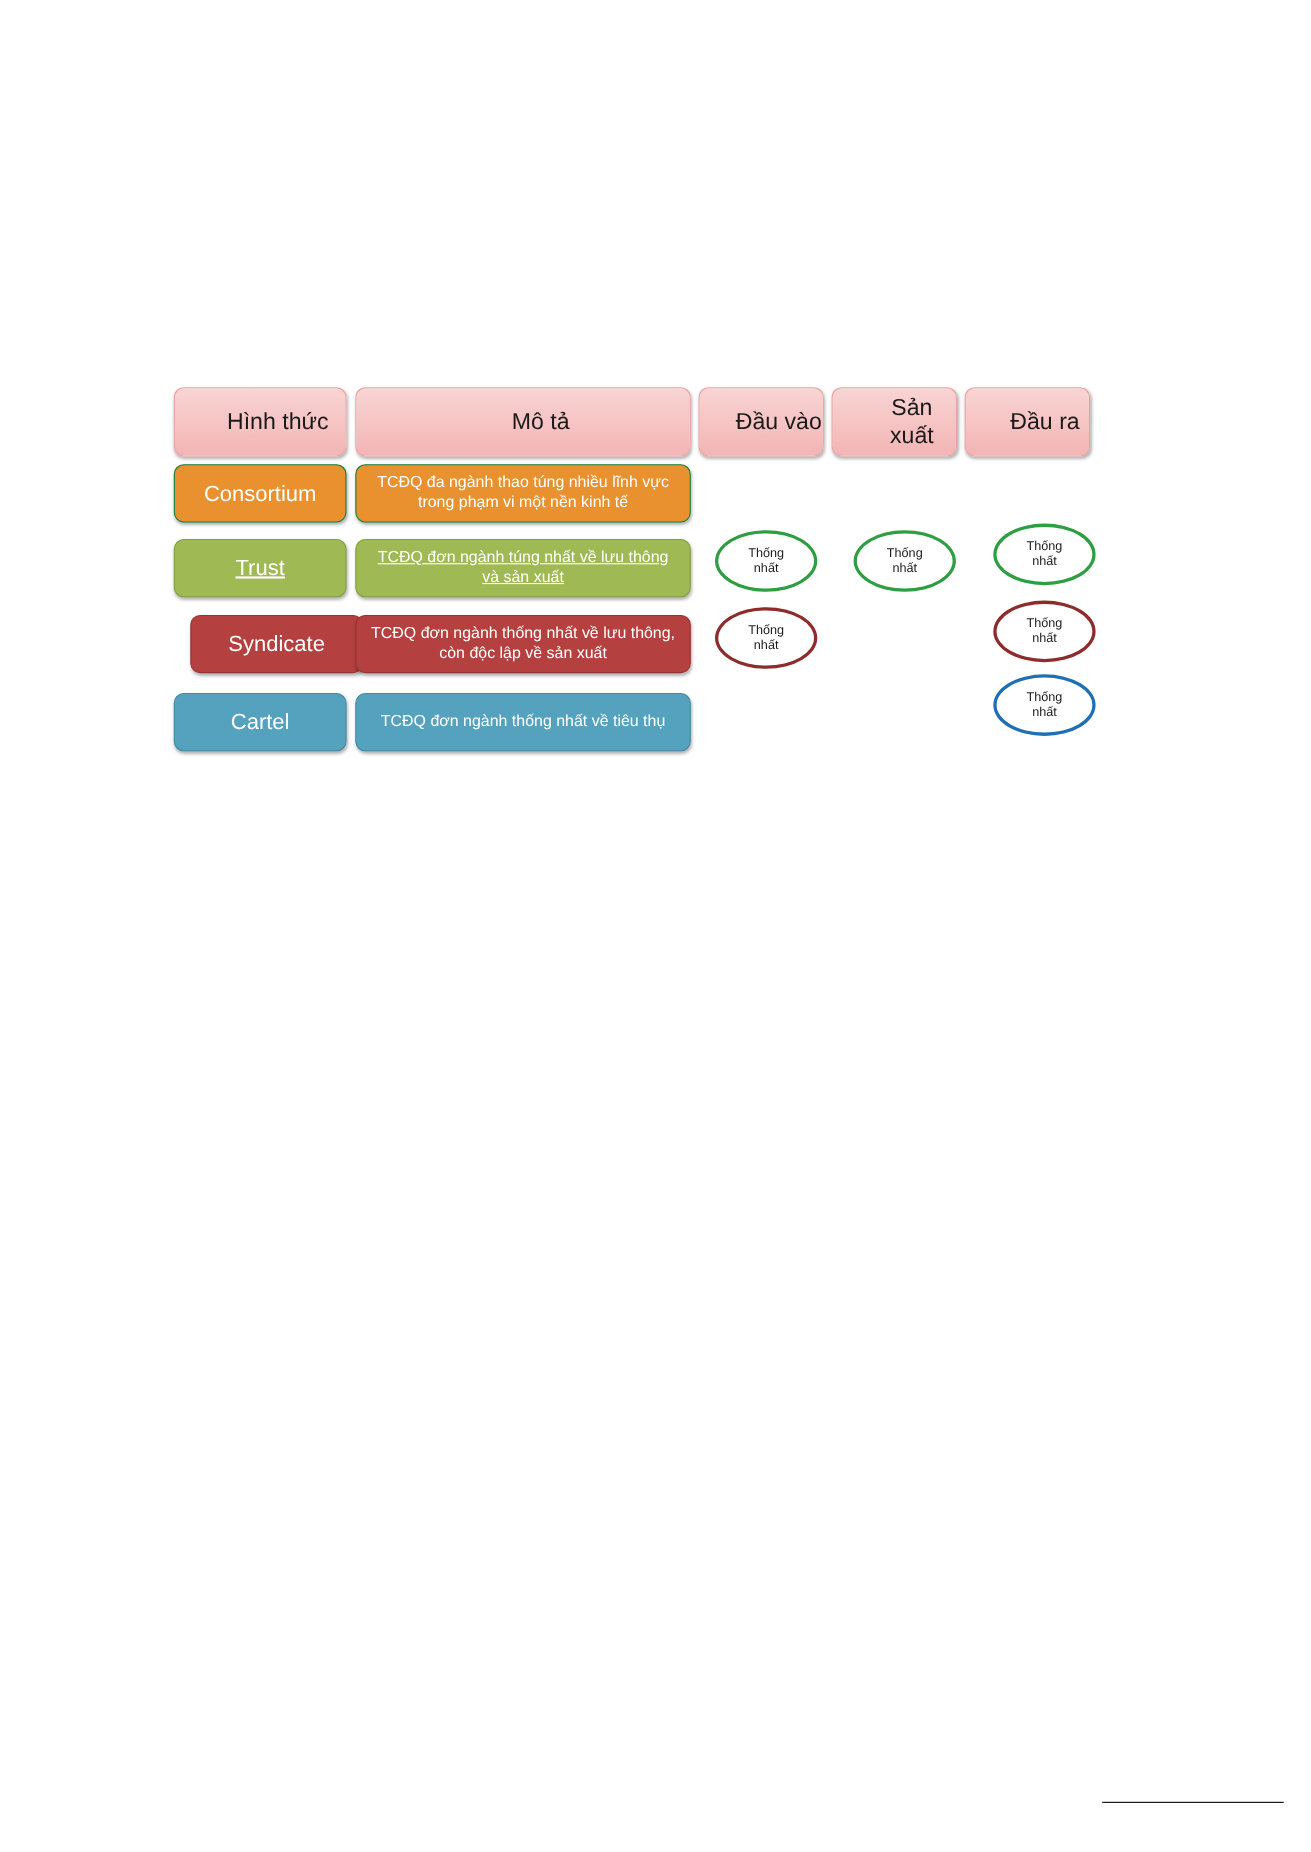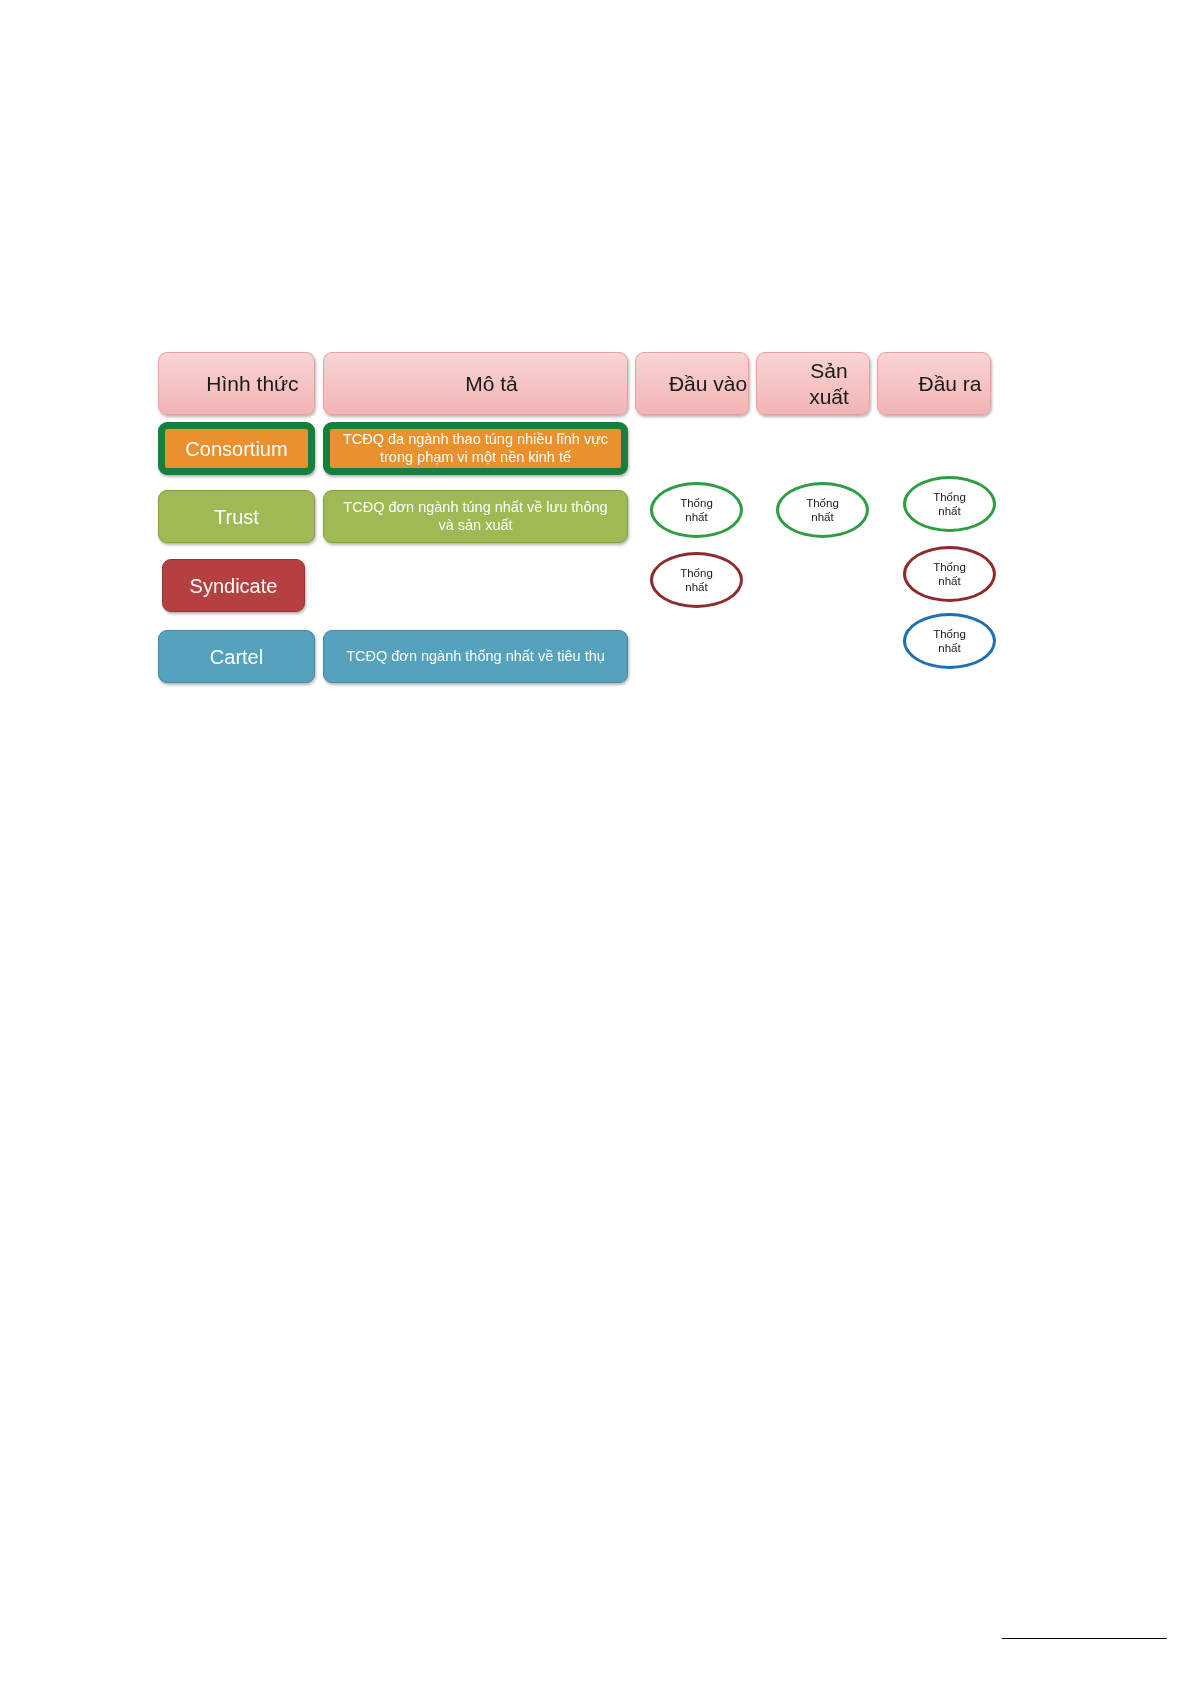--- a/index.html
+++ b/index.html
@@ -61,22 +61,22 @@
   .cell {
     color: #ffffff;
     font-size: 20px;
     height: 53px;
   }
   .cell.desc {
     font-size: 14.5px;
     padding: 0 12px;
   }
 
-  .c-orange { background: #e8912e; border: 7px solid #15803d; }
-  .c-green  { background: #9fb954; border: 1px solid #84a03d; }
+  .c-orange { background: #e8912e; border: 1px solid #15803d; }
+  .c-green  { background: #9fb954; border: 1px solid #84a03d; text-decoration: underline; }
   .c-red    { background: #b4403f; border: 1px solid #953433; }
   .c-blue   { background: #55a2bf; border: 1px solid #4189a5; }
 
   
   .span-box {
     position: absolute;
     box-sizing: border-box;
     background: #ffffff;
     border: 2px solid #e0912e;
     border-radius: 7px;
@@ -140,22 +140,23 @@
   <div class="ellipse e-green" style="left:618px; top:130px; width:93px; height:56px;">
     <span class="etxt">Thống
 nhất</span>
   </div>
 
   <div class="ellipse e-green" style="left:745px; top:124px; width:93px; height:56px;">
     <span class="etxt">Thống
 nhất</span>
   </div>
 
-  <div class="pill cell c-red" style="left:4px; top:207px; width:143px;">Syndicate</div>
+  <div class="pill cell c-red" style="left:15px; top:207px; width:157px;">Syndicate</div>
 
+  <div class="pill cell desc c-red" style="left:165px; top:207px; width:305px;">TCĐQ đơn ngành thống nhất về lưu thông, còn độc lập về sản xuất</div>
 
   <div class="ellipse e-red" style="left:492px; top:200px; width:93px; height:56px;">
     <span class="etxt">Thống
 nhất</span>
   </div>
 
   <div class="ellipse e-red" style="left:745px; top:194px; width:93px; height:56px;">
     <span class="etxt">Thống
 nhất</span>
   </div>

